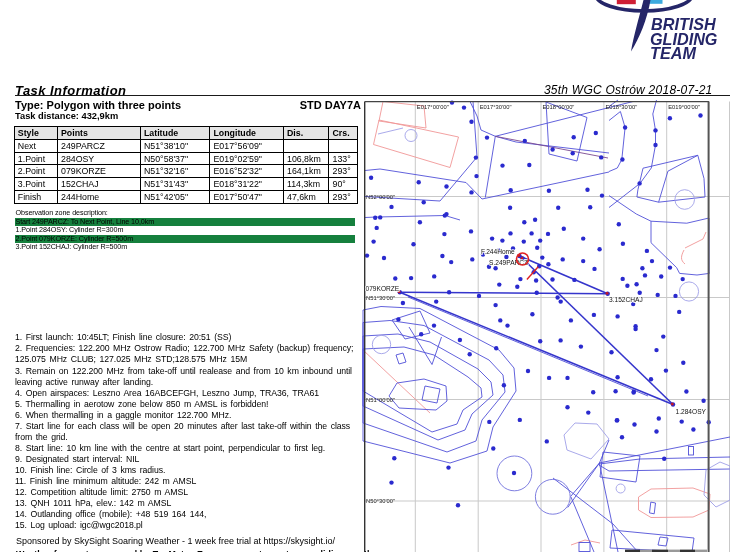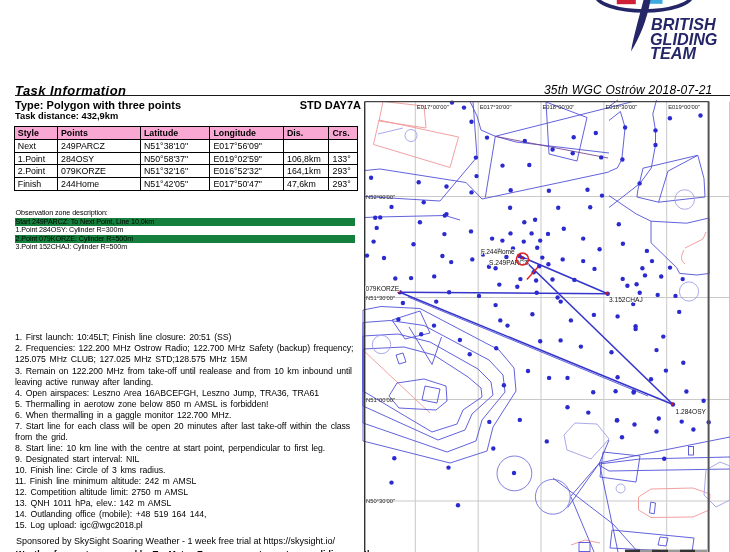--- a/index.html
+++ b/index.html
@@ -7,21 +7,21 @@
 #h1 { left:15px; top:83px; font-size:13px; font-weight:bold; font-style:italic; letter-spacing:0.45px; }
 #h2 { right:17.5px; top:82.5px; font-size:12px; font-style:italic; letter-spacing:0.25px; }
 #rule { left:14.5px; top:94.8px; width:715.5px; height:1.6px; background:#1a1a1a; }
 #typeline { left:15px; top:98.9px; width:346px; font-size:11px; font-weight:bold; }
 #stdday { position:absolute; right:0; top:0;margin-left:17px; }
 #taskdist { left:15px; top:110.9px; font-size:9.3px; font-weight:bold; }
 table { position:absolute; left:13.8px; top:125.8px; border-collapse:collapse; table-layout:fixed;
   font-size:8.8px; }
 td,th { border:1px solid #000; padding:0 0 0 3px; height:12.9px; overflow:hidden;
   white-space:nowrap; text-align:left; font-weight:normal; vertical-align:middle; }
-thead td { background:#f9a8d4; font-weight:bold; }
+thead td { background:#e5e5e5; font-weight:bold; }
 #obs { left:14px; top:209.3px; padding-left:1.5px; font-size:7.2px; line-height:8.55px; width:341px; letter-spacing:-0.1px; }
 .obsrow { height:8.55px; }
 .oy { background:#15803d; margin-left:-1px; padding-left:1px; }
 #list { left:15px; top:332.4px; font-size:8.7px; line-height:11.05px; width:362px;
   letter-spacing:-0.08px; word-spacing:1.3px; }
 #sponsor { left:16px; top:535.9px; font-size:9px; }
 #cutoff { left:16px; top:548.7px; font-size:8.8px; color:#000; font-weight:bold; letter-spacing:0.1px; }
 </style></head>
 <body>
 <svg class="abs" style="left:0;top:0" width="730" height="552" viewBox="0 0 730 552">
@@ -346,20 +346,28 @@
       </tr>
 <tr>
         <td>2.Point</td>
         <td>079KORZE</td>
         <td>N51°32'16"</td>
         <td>E016°52'32"</td>
         <td>164,1km</td>
         <td>293°</td>
       </tr>
 <tr>
+        <td>3.Point</td>
+        <td>152CHAJ</td>
+        <td>N51°31'43"</td>
+        <td>E018°31'22"</td>
+        <td>114,3km</td>
+        <td>90°</td>
+      </tr>
+<tr>
         <td>Finish</td>
         <td>244Home</td>
         <td>N51°42'05"</td>
         <td>E017°50'47"</td>
         <td>47,6km</td>
         <td>293°</td>
       </tr>
 </tbody>
   </table>
 <div class="abs" id="obs">

